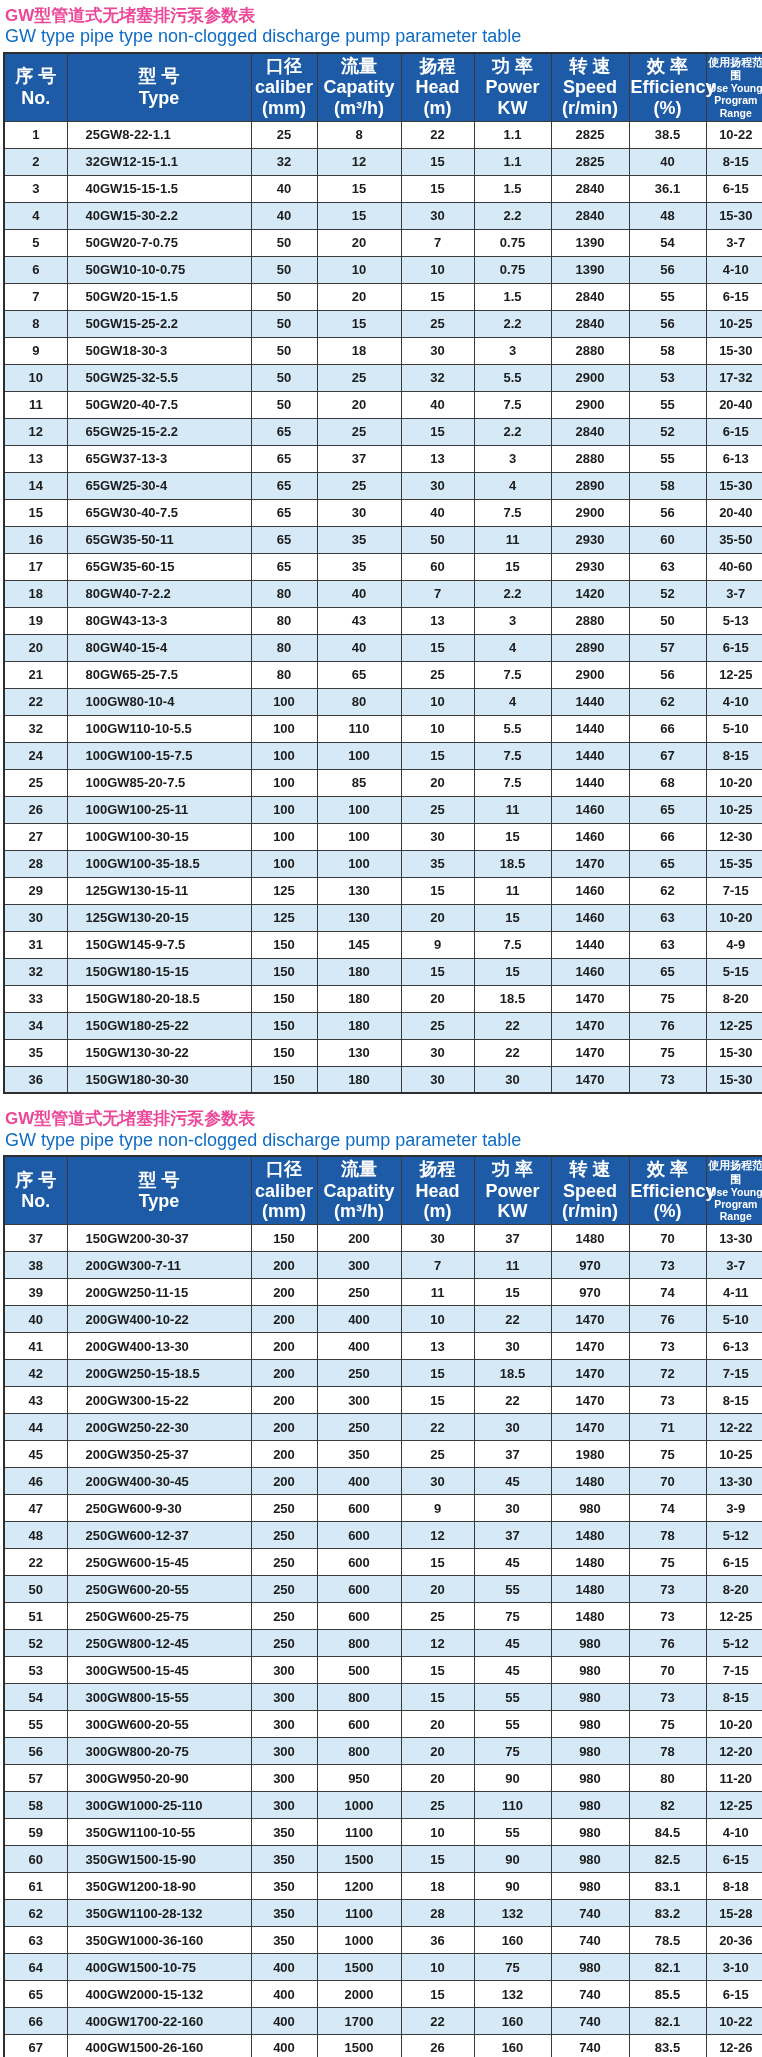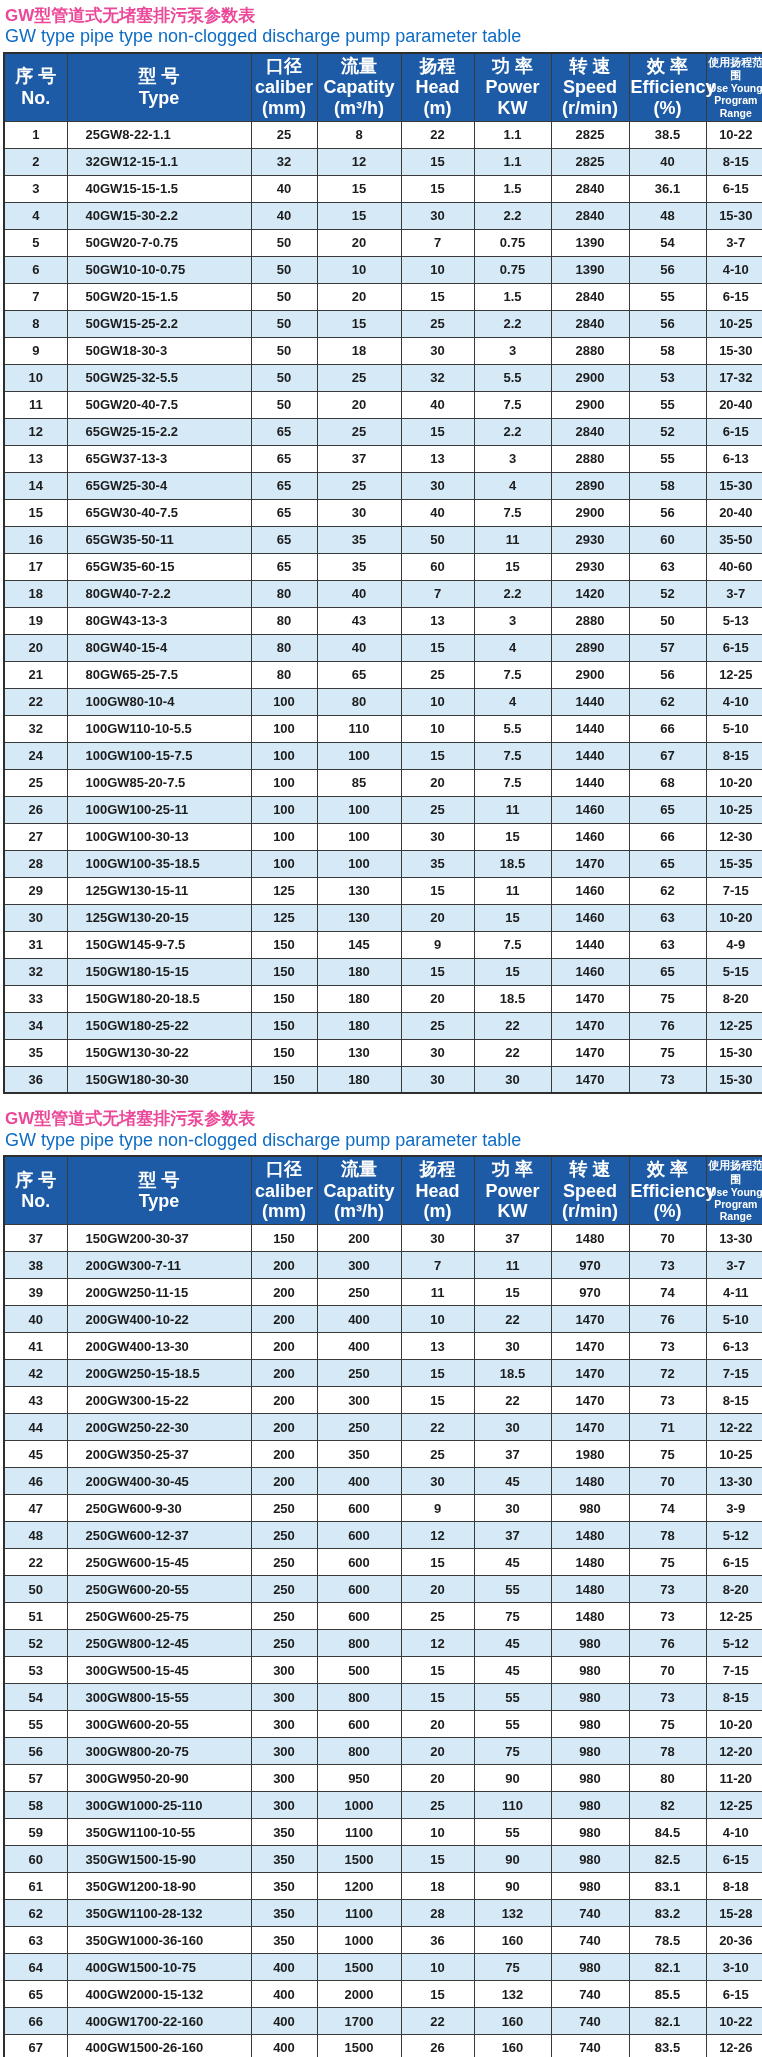--- a/index.html
+++ b/index.html
@@ -416,21 +416,21 @@
             <td>100</td>
             <td>100</td>
             <td>25</td>
             <td>11</td>
             <td>1460</td>
             <td>65</td>
             <td>10-25</td>
           </tr>
           <tr>
             <td>27</td>
-            <td class="type-cell">100GW100-30-13</td>
+            <td class="type-cell">100GW100-30-15</td>
             <td>100</td>
             <td>100</td>
             <td>30</td>
             <td>15</td>
             <td>1460</td>
             <td>66</td>
             <td>12-30</td>
           </tr>
           <tr class="alt">
             <td>28</td>

